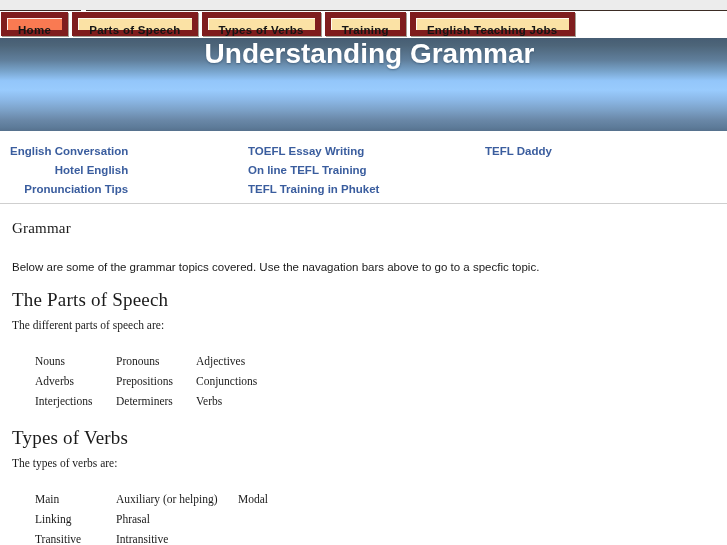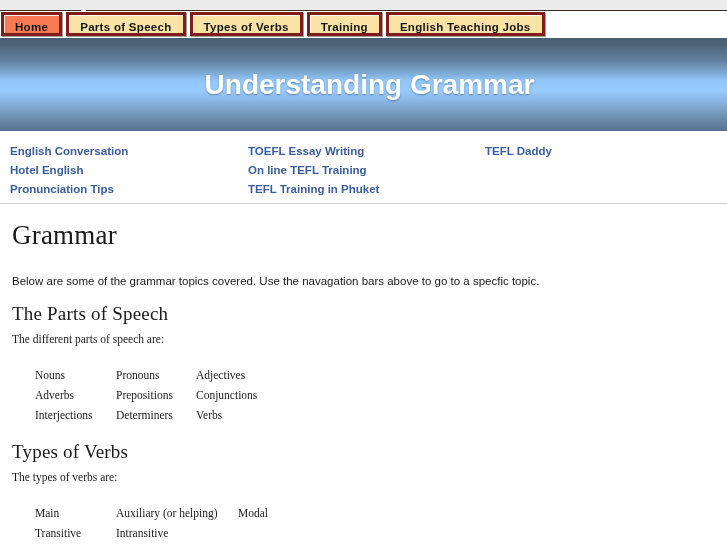--- a/index.html
+++ b/index.html
@@ -44,21 +44,21 @@
   .nav-tab {
     height: 24px;
     line-height: 24px;
     font-family: "Liberation Sans", sans-serif;
     font-weight: bold;
     font-size: 11.5px;
     color: #151515;
     text-align: center;
     padding: 0 11px;
     margin-right: 4px;
-    border: 3px solid #7f1d1d;
+    border: 6px solid #7f1d1d;
     box-shadow: inset 1px 1px 0 rgba(255,255,255,0.85),
                 1px 1px 0 rgba(90,80,60,0.55);
     background: #fbe2a5;
     white-space: nowrap;
     letter-spacing: 0.3px;
     cursor: pointer;
     box-sizing: border-box;
   }
   .nav-tab.active {
     background: #f97a52;
@@ -73,21 +73,20 @@
         #607f9c 24%,
         #79a5cd 36%,
         #93c6fa 46%,
         #99cbfd 56%,
         #8cb9e8 66%,
         #7ba0c6 78%,
         #6a88a8 88%,
         #5d7b99 96%,
         #56718d 100%);
     display: flex;
-    align-items: center;
     justify-content: center;
     position: relative;
   }
   #banner-title {
     font-family: "Liberation Sans", sans-serif;
     font-weight: bold;
     font-size: 28px;
     color: #ffffff;
     letter-spacing: 0px;
     text-shadow: 0 1px 2px rgba(30,60,90,0.45);
@@ -99,21 +98,21 @@
     background: #ffffff;
     padding: 12px 0 8px 0;
     position: relative;
     height: 72px;
     box-sizing: border-box;
   }
   .link-col {
     position: absolute;
     top: 11px;
   }
-  #link-col-0 { left: 10px; }
+  #link-col-0 { left: 10px; text-align: right; }
   #link-col-1 { left: 248px; }
   #link-col-2 { left: 485px; }
   .site-link {
     display: block;
     font-family: "Liberation Sans", sans-serif;
     font-weight: bold;
     font-size: 11.5px;
     color: #3a5d9e;
     text-decoration: none;
     line-height: 19px;
@@ -128,21 +127,21 @@
     height: 0;
   }
 
   
   #content {
     padding: 0 12px;
   }
   h1.page-title {
     font-family: "Liberation Serif", serif;
     font-weight: normal;
-    font-size: 27px;
+    font-size: 15px;
     color: #1a1a1a;
     margin: 16px 0 0 0;
     padding: 0;
     letter-spacing: 0.2px;
   }
   p.intro {
     font-family: Liberation Sans, sans-serif;
     font-size: 11.5px;
     color: #1a1a1a;
     margin: 24px 0 0 0;
@@ -252,20 +251,25 @@
   <h2 class="section-title">Types of Verbs</h2>
   <p class="section-lead">The types of verbs are:</p>
   <table class="term-table" id="verbs-table">
     <tbody>
         <tr>
       <td class="c0">Main</td>
       <td class="c1">Auxiliary (or helping)</td>
       <td class="c2">Modal</td>
     </tr>
     <tr>
+      <td class="c0">Linking</td>
+      <td class="c1 cell-indent">Phrasal</td>
+      <td class="c2"></td>
+    </tr>
+    <tr>
       <td class="c0">Transitive</td>
       <td class="c1">Intransitive</td>
       <td class="c2"></td>
     </tr>
   </tbody>
     </table>
 
 </div>
 
 </body></html>

